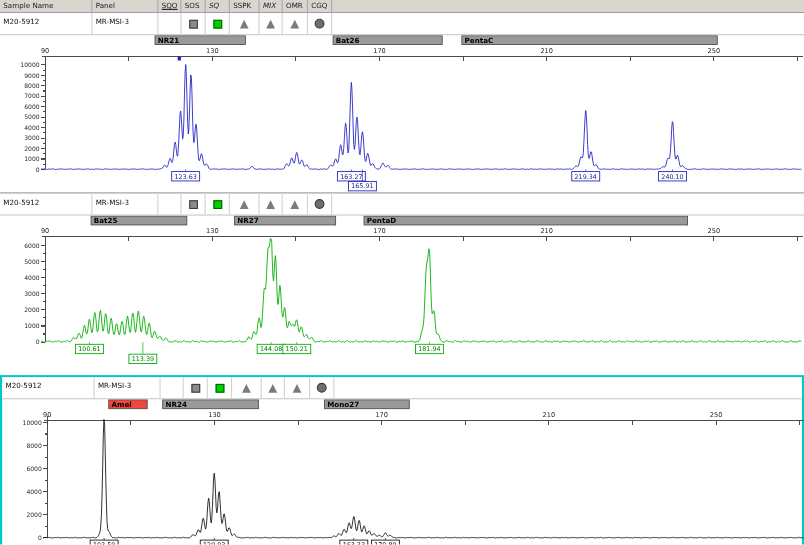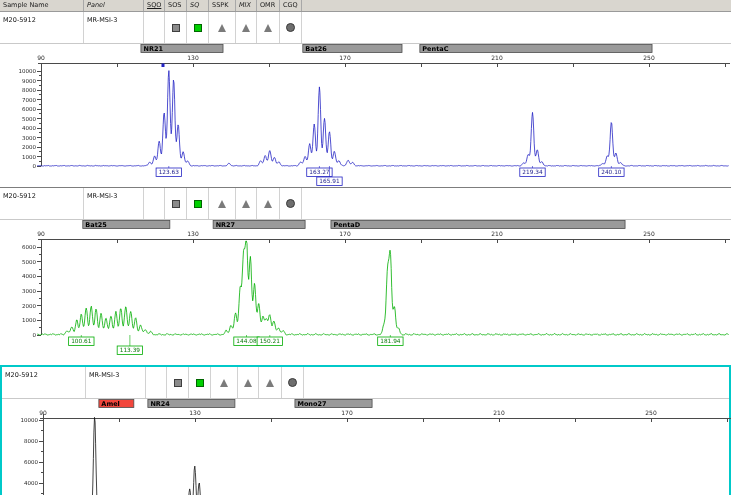--- a/index.html
+++ b/index.html
@@ -5,39 +5,39 @@
   html,body{margin:0;padding:0;background:#ffffff;}
   body{width:731px;height:495px;overflow:hidden;font-family:"DejaVu Sans",sans-serif;}
   .screen{position:relative;width:731px;height:495px;box-sizing:border-box;background:#fff;}
   .table-header{display:flex;height:12px;background:#d9d6cf;border-bottom:1px solid #9a9a9a;box-sizing:border-box;justify-content:space-between;}
   .hcell{box-sizing:border-box;border-right:1px solid #a8a8a8;padding:1px 0 0 3px;font-size:6.5px;
          color:#1b1b1b;white-space:nowrap;overflow:hidden;flex:0 0 auto;}
   .hfill{flex:1 1 auto;border-right:none;}
   .panel{position:relative;background:#fff;}
   .panel.sep{border-top:1px solid #7d7d7d;}
   .panel.selected{border:2px solid #00c9c9;}
-  .sample-row{display:flex;height:32px;background:#ffffff;border-bottom:1px solid #c9c9c9;box-sizing:border-box;}
+  .sample-row{display:flex;height:20px;background:#ffffff;border-bottom:1px solid #c9c9c9;box-sizing:border-box;}
   .scell{box-sizing:border-box;border-right:1px solid #d2d2d2;padding:4px 0 0 3px;font-size:6.5px;color:#111;
          white-space:nowrap;overflow:hidden;flex:0 0 auto;}
   .icell{display:flex;align-items:center;justify-content:center;box-sizing:border-box;
          border-right:1px solid #d2d2d2;flex:0 0 auto;}
   .sfill{flex:1 1 auto;border-right:none;}
   .ic-square{width:8px;height:8px;box-sizing:border-box;border:1px solid #3f3f3f;}
   .ic-triangle{width:0;height:0;border-left:4.5px solid transparent;border-right:4.5px solid transparent;
                border-bottom:8px solid #7b7b7b;}
   .ic-circle{width:9px;height:9px;border-radius:50%;box-sizing:border-box;border:1px solid #3a3a3a;background:#6e6e6e;}
   svg{display:block;}
 </style>
 </head>
 <body>
 
 <div class="screen">
   <div class="table-header" id="tableHeader">
       <div class="hcell" style="width: 84px;">Sample Name</div>
-      <div class="hcell" style="width: 60px; font-style: italic;">Panel</div>
+      <div class="hcell" style="width: 60px;">Panel</div>
       <div class="hcell" style="width: 21px; text-decoration: underline;">SQO</div>
       <div class="hcell" style="width: 22px;">SOS</div>
       <div class="hcell" style="width: 22px; font-style: italic;">SQ</div>
       <div class="hcell" style="width: 27px;">SSPK</div>
       <div class="hcell" style="width: 21px; font-style: italic;">MIX</div>
       <div class="hcell" style="width: 23px;">OMR</div>
       <div class="hcell" style="width: 22px;">CGQ</div>
       <div class="hcell hfill"></div>
     </div>
   <div id="panels">

